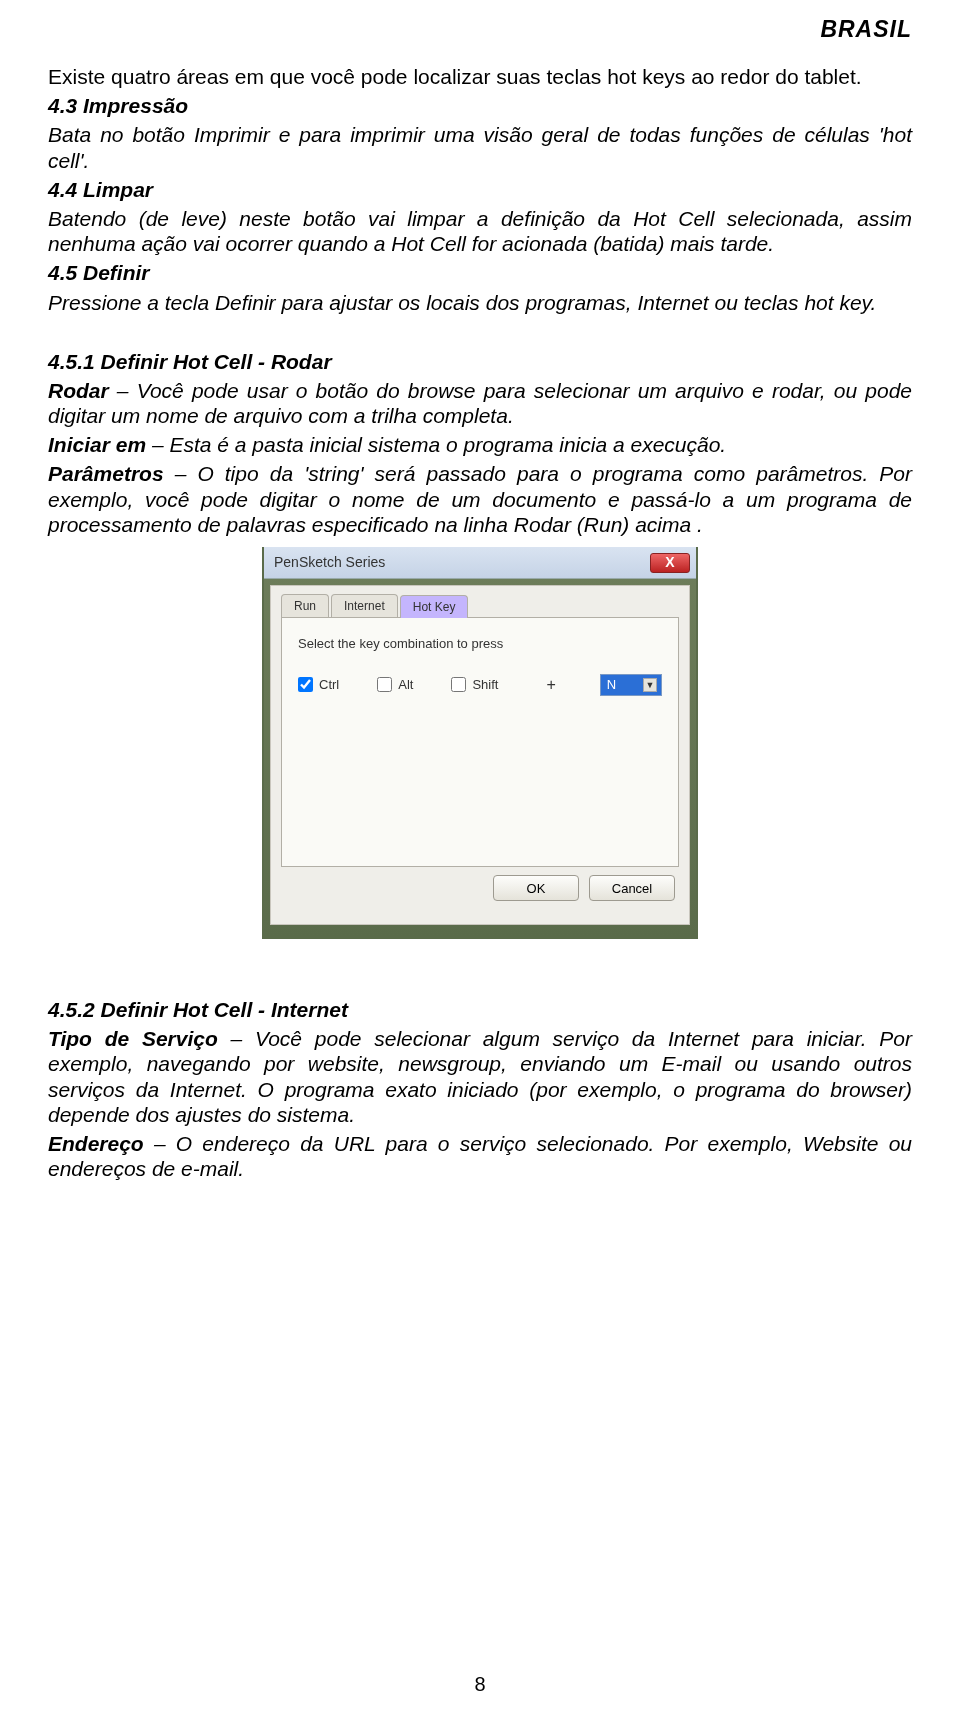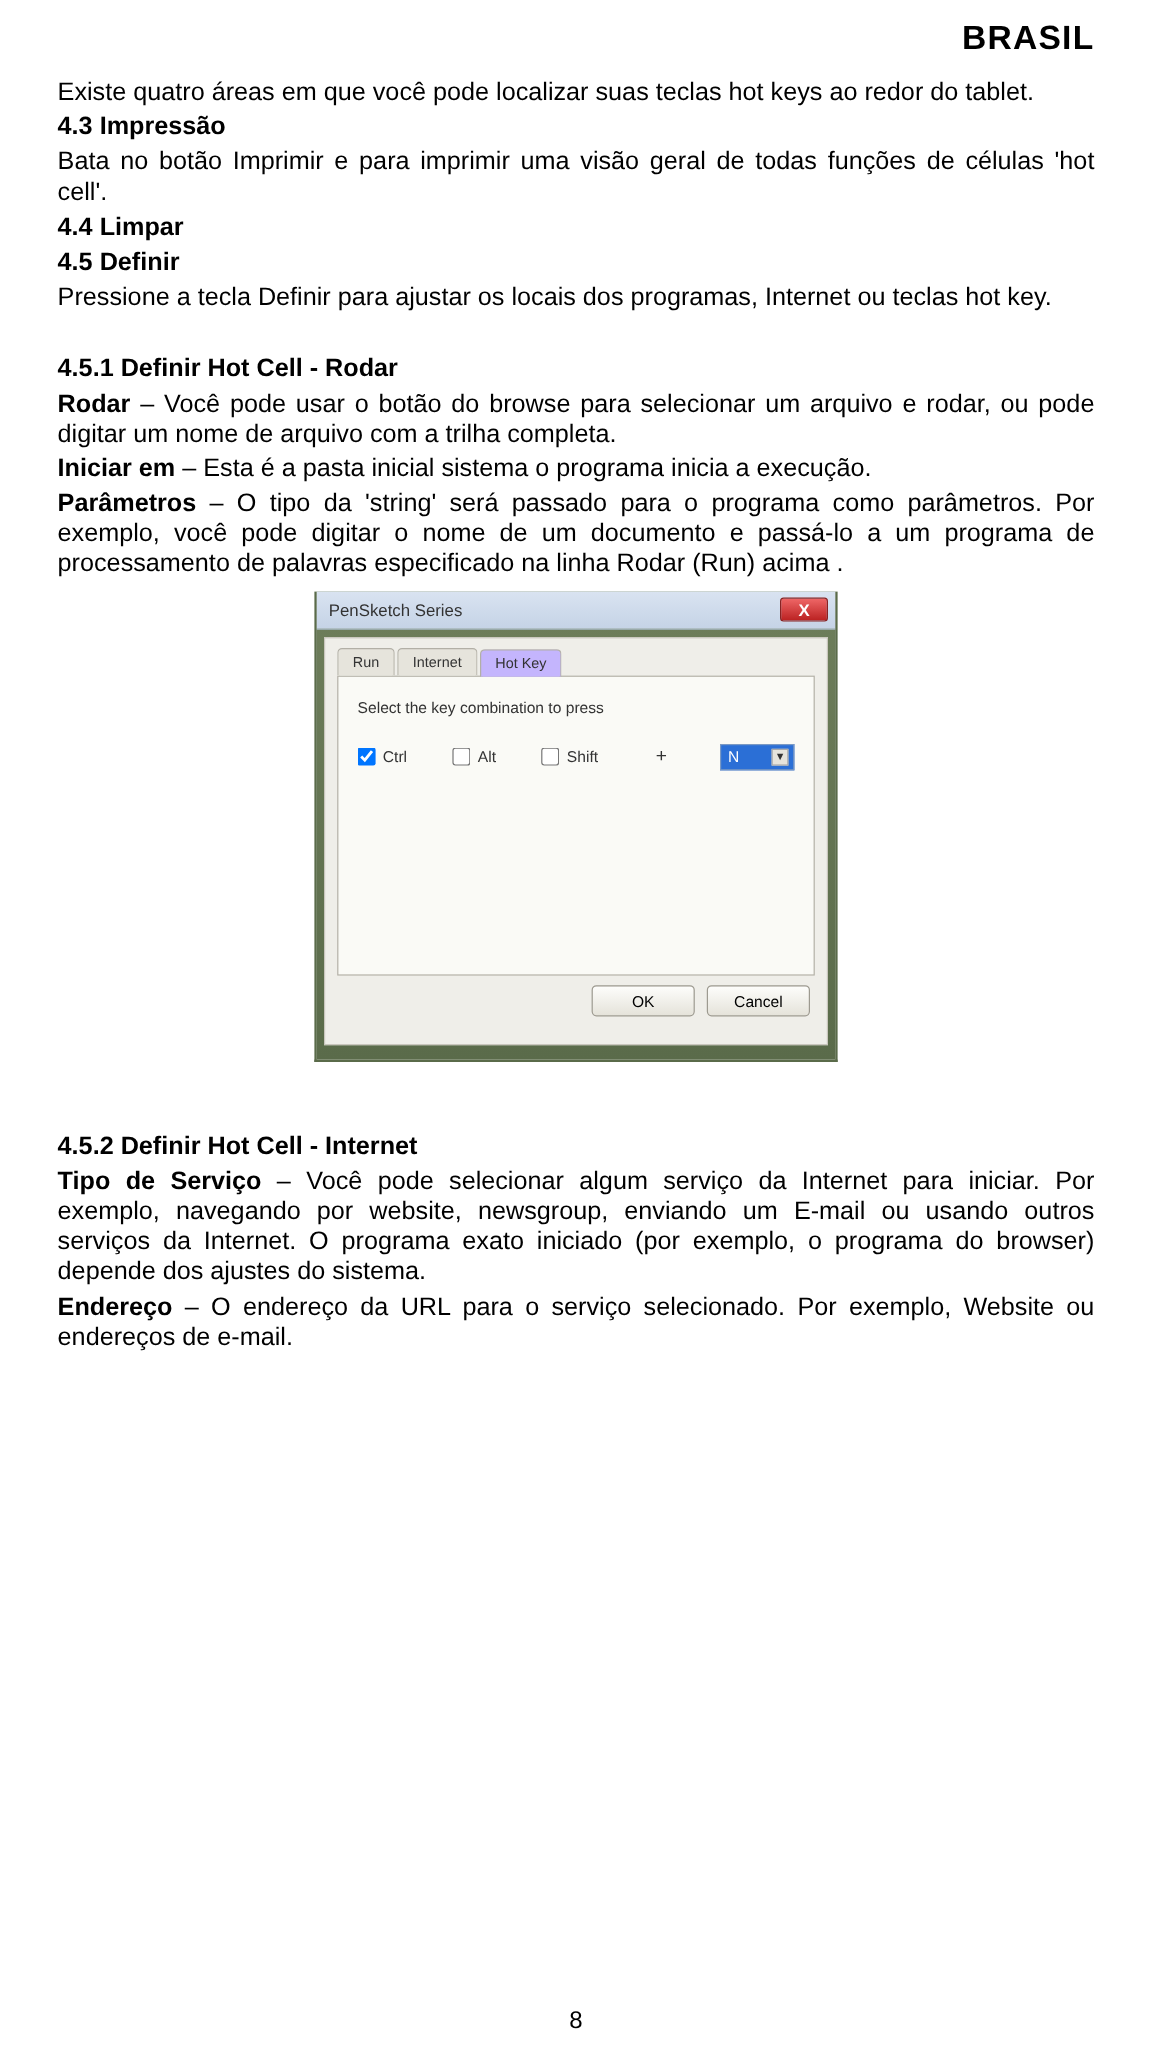--- a/index.html
+++ b/index.html
@@ -11,27 +11,28 @@
     font-size: 21px;
     color: #000;
     padding: 20px 48px 0 48px;
     position: relative;
   }
   .brand {
     position: absolute;
     top: 16px;
     right: 48px;
     font-weight: bold;
-    font-size: 28px;
+    font-style: italic;
+    font-size: 23px;
     letter-spacing: 1px;
   }
   .content { margin-top: 44px; line-height: 1.2; }
   .para { margin-bottom: 4px; text-align: justify; }
   .heading { font-weight: bold; }
-  .section-block { margin-top: 4px; }
+  .section-block { margin-top: 4px; font-style: italic; }
   .gap { height: 26px; }
   .page-num {
     position: absolute;
     bottom: 18px;
     width: 100%;
     left: 0;
     text-align: center;
     font-size: 20px;
   }
   .dialog-wrap {
@@ -140,20 +141,21 @@
 
   <div class="para">Existe quatro áreas em que você pode localizar suas teclas hot keys ao redor do tablet.</div>
 
   <div class="section-block">
     <div class="para"><span class="heading">4.3 Impressão</span></div>
     <div class="para">Bata no botão Imprimir e para imprimir uma visão geral de todas funções de células 'hot cell'.</div>
   </div>
 
   <div class="section-block">
     <div class="para"><span class="heading">4.4 Limpar</span></div>
+    <div class="para">Batendo (de leve) neste botão vai limpar a definição da Hot Cell selecionada, assim nenhuma ação vai ocorrer quando a Hot Cell for acionada (batida) mais tarde.</div>
   </div>
 
   <div class="section-block">
     <div class="para"><span class="heading">4.5 Definir</span></div>
     <div class="para">Pressione a tecla Definir para ajustar os locais dos programas, Internet ou teclas hot key.</div>
   </div>
 
   <div class="gap"></div>
 
   <div class="section-block">

